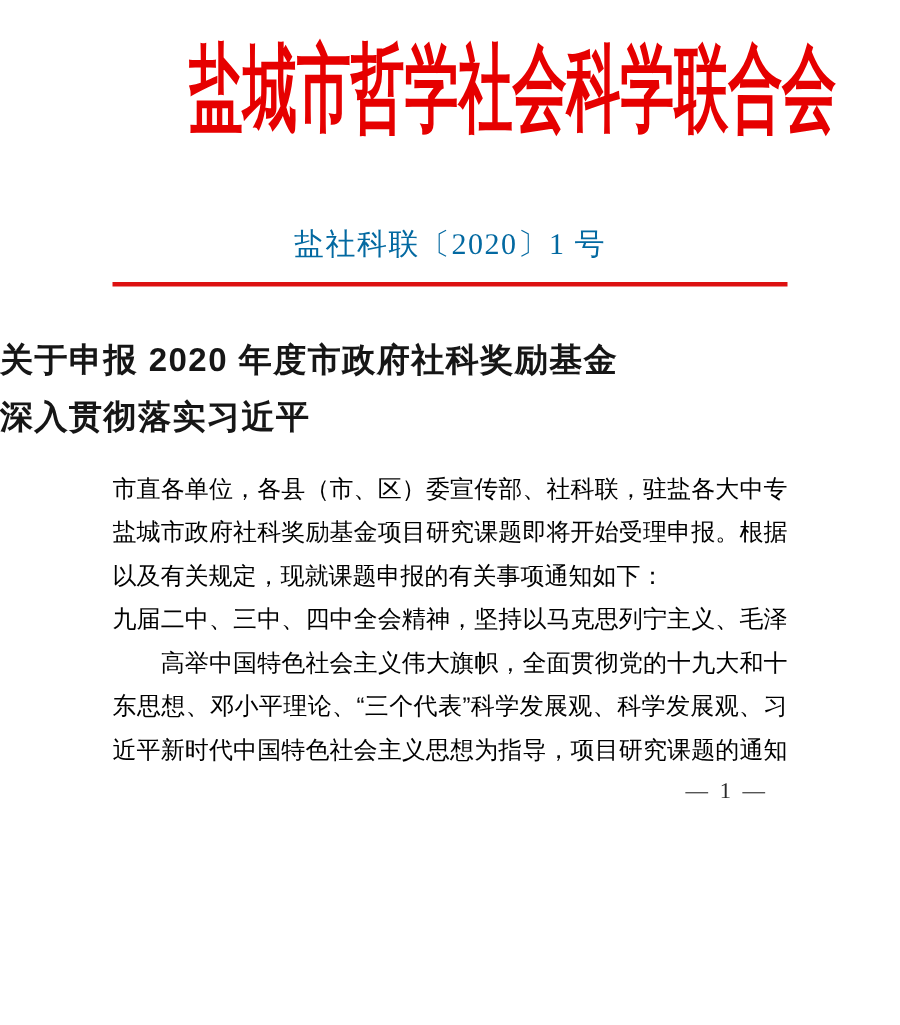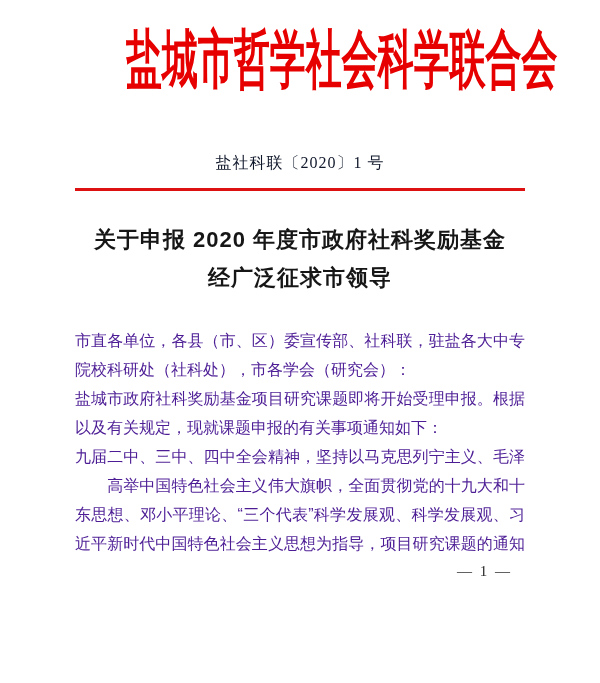--- a/index.html
+++ b/index.html
@@ -30,52 +30,52 @@
     transform: scale(0.58, 1.02);
     transform-origin: 50% 50%;
     letter-spacing: 0px;
   }
   
   .doc-number {
     margin-top: 50px;
     height: 22px;
     line-height: 22px;
     text-align: center;
-    font-size: 16px;
+    font-size: 20px;
     font-family: "Liberation Serif", serif;
-    color: #0f172a;
+    color: #0369a1;
     letter-spacing: 1px;
   }
   
   .red-rule {
     margin: 14px auto 0 auto;
     width: 450px;
     height: 3px;
     background: var(--rule, #dd1111);
   }
   
   .title {
     margin: 30px 0 0 0;
-    text-align: center;
+    text-align: left;
     font-size: 22px;
     font-weight: bold;
     color: #161616;
   }
   .title-line {
     display: block;
     height: 38px;
     line-height: 38px;
     letter-spacing: 1px;
   }
   
   .body-text {
     width: 450px;
-    margin: 29px auto 0 auto;
+    margin: 15px auto 0 auto;
     font-size: 16px;
-    color: #4c1d95;
+    color: #000000;
   }
   .line {
     display: block;
     height: 29px;
     line-height: 29px;
     text-align: justify;
     text-align-last: left;
     white-space: pre-wrap;
     overflow: hidden;
   }
@@ -104,26 +104,25 @@
 <div class="page" style="--red: #e60000; --rule: #dd1111; --text: #1d1d1d; --bg: #ffffff;">
 
   <div class="org-name">盐城市哲学社会科学联合会</div>
 
   <div class="doc-number">盐社科联〔2020〕1 号</div>
 
   <div class="red-rule"></div>
 
   <h1 class="title">
     <span class="title-line">关于申报 2020 年度市政府社科奖励基金</span>
-    <span class="title-line">经广泛征求市领导</span>
+    <span class="title-line">深入贯彻落实习近平</span>
   </h1>
 
   <div class="body-text" id="body-container">
       <div class="line fill">市直各单位，各县（市、区）委宣传部、社科联，驻盐各大中专</div>
-      <div class="line">院校科研处（社科处），市各学会（研究会）：</div>
       <div class="line fill">盐城市政府社科奖励基金项目研究课题即将开始受理申报。根据</div>
       <div class="line">以及有关规定，现就课题申报的有关事项通知如下：</div>
       <div class="line fill">九届二中、三中、四中全会精神，坚持以马克思列宁主义、毛泽</div>
       <div class="line fill">　　高举中国特色社会主义伟大旗帜，全面贯彻党的十九大和十</div>
       <div class="line fill">东思想、邓小平理论、“三个代表”科学发展观、科学发展观、习</div>
       <div class="line fill">近平新时代中国特色社会主义思想为指导，项目研究课题的通知</div>
     </div>
 
   <div class="footer">— 1 —</div>
 

